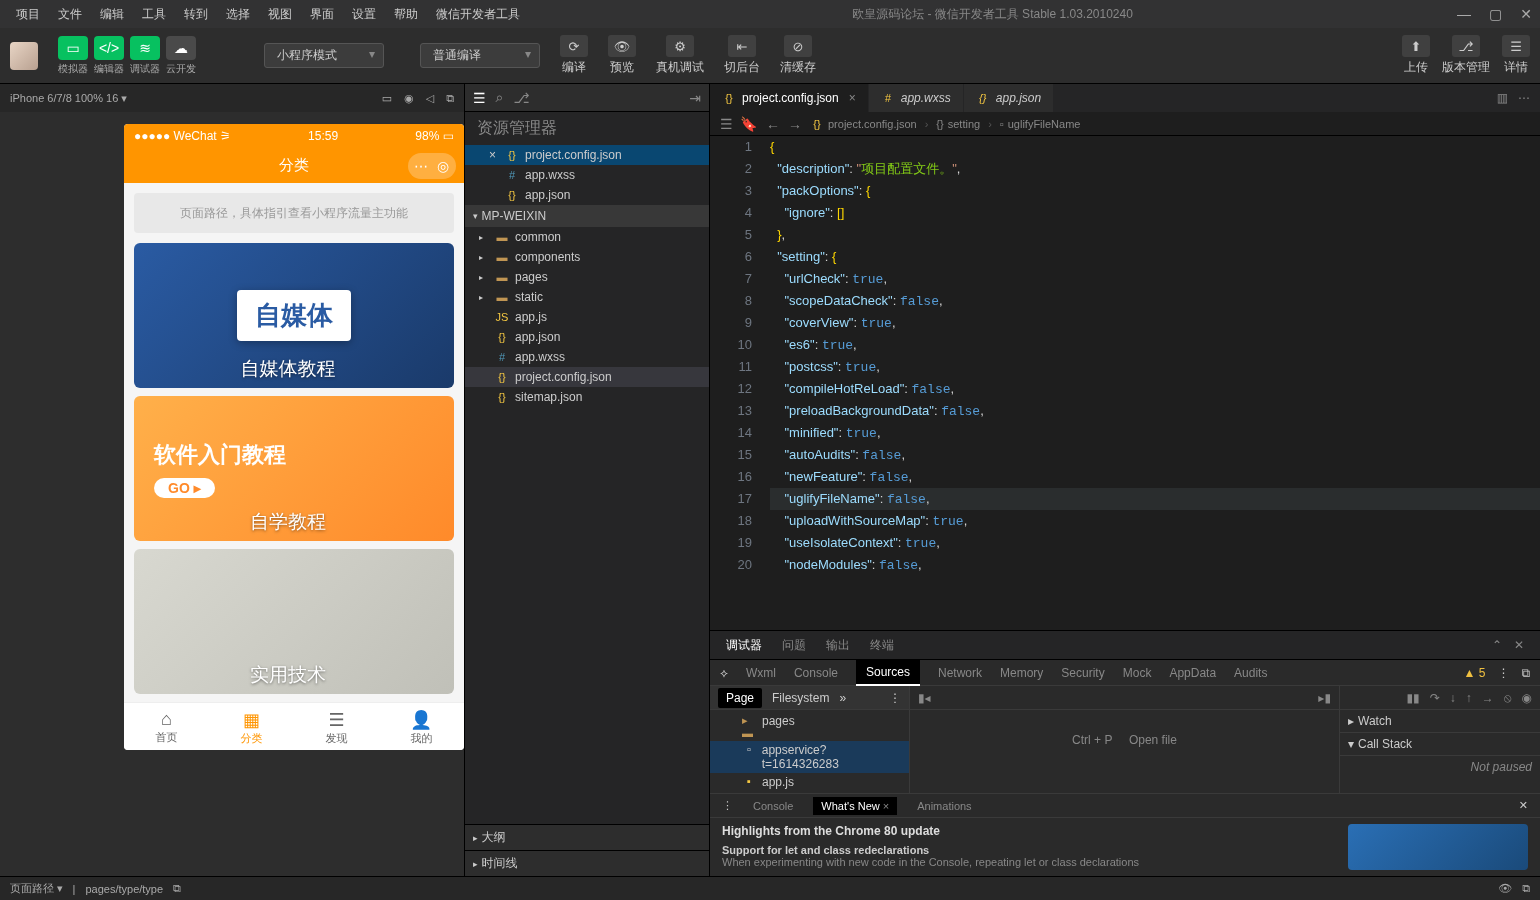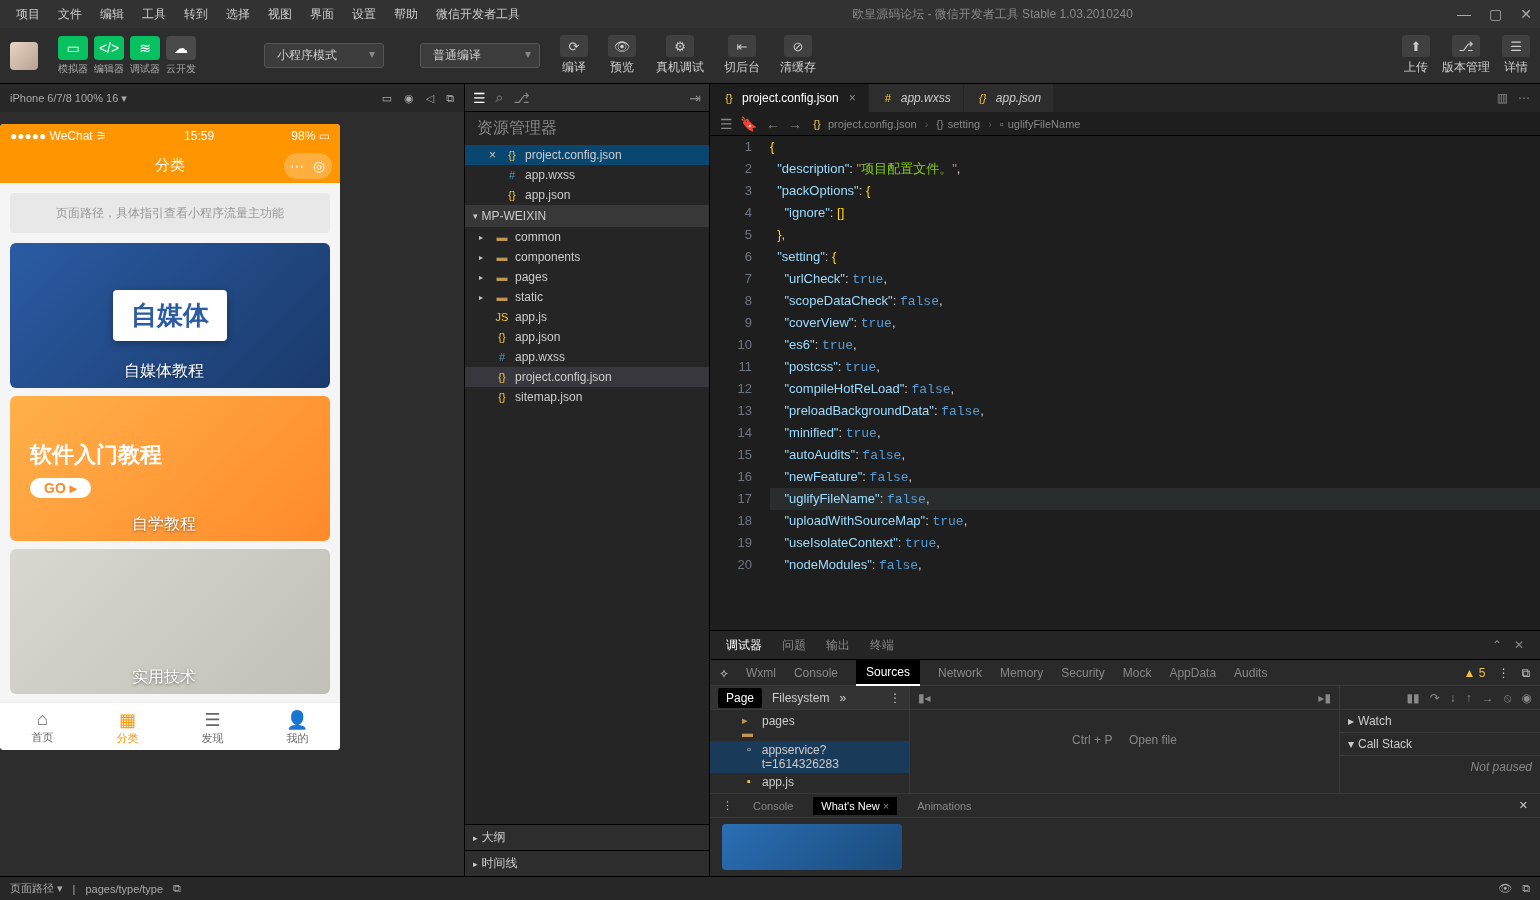--- a/index.html
+++ b/index.html
@@ -30,32 +30,32 @@
 .action-group .ic { width: 28px; height: 22px; background: #404040; border-radius: 3px; display: flex; align-items: center; justify-content: center; color: #ccc; font-size: 13px; }
 .right-tools { margin-left: auto; display: flex; gap: 12px; }
 
 
 .main { display: flex; height: calc(900px - 28px - 56px - 24px); }
 
 
 .simulator { width: 465px; background: #2d2d2d; display: flex; flex-direction: column; border-right: 1px solid #000; }
 .sim-header { height: 28px; background: #272727; display: flex; align-items: center; padding: 0 10px; color: #aaa; font-size: 11px; gap: 10px; }
 .sim-header .right { margin-left: auto; display: flex; gap: 12px; }
-.sim-body { flex: 1; display: flex; align-items: flex-start; justify-content: flex-start; padding: 12px 0; overflow: hidden; }
+.sim-body { flex: 1; display: flex; align-items: flex-start; justify-content: flex-end; padding: 12px 0; overflow: hidden; }
 .phone { width: 340px; background: #f5f5f5; border-radius: 4px; overflow: hidden; font-size: 13px; }
 .ph-status { background: #ff9500; color: #fff; padding: 5px 10px; display: flex; justify-content: space-between; font-size: 12px; }
 .ph-nav { background: #ff9500; color: #fff; padding: 8px 10px; display: flex; align-items: center; justify-content: center; position: relative; }
 .ph-nav-title { font-size: 15px; font-weight: 500; }
 .ph-capsule { position: absolute; right: 8px; display: flex; background: rgba(255,255,255,.25); border-radius: 14px; padding: 2px; }
 .ph-capsule span { width: 22px; height: 22px; display: flex; align-items: center; justify-content: center; color: #fff; font-size: 14px; }
 .ph-ad { margin: 10px; background: #e8e8e8; height: 40px; border-radius: 4px; display: flex; align-items: center; justify-content: center; color: #999; font-size: 12px; }
 .ph-card { margin: 8px 10px; height: 145px; border-radius: 6px; background: linear-gradient(135deg,#2a5ba3,#1a3a6a); position: relative; overflow: hidden; display: flex; align-items: center; justify-content: center; }
 .ph-card.orange { background: linear-gradient(135deg,#ffb04a,#ff8a2a); }
 .ph-card.office { background: linear-gradient(135deg,#d8d8d0,#c0c0b8); }
-.ph-card-label { position: absolute; bottom: 6px; left: 0; right: 12px; text-align: center; color: #fff; font-size: 16px; font-weight: 500; text-shadow: 0 1px 3px rgba(0,0,0,.5); }
+.ph-card-label { position: absolute; bottom: 6px; left: 0; right: 12px; text-align: center; color: #fff; font-size: 19px; font-weight: 500; text-shadow: 0 1px 3px rgba(0,0,0,.5); }
 .ph-media-inner { background: #fff; padding: 8px 18px; font-size: 26px; font-weight: bold; color: #2a5ba3; border-radius: 4px; box-shadow: 0 2px 8px rgba(0,0,0,.3); }
 .ph-orange-inner { color: #fff; font-size: 22px; font-weight: bold; display: flex; flex-direction: column; align-items: flex-start; padding-left: 20px; width: 100%; }
 .ph-go { background: #fff; color: #ff8a2a; padding: 2px 14px; border-radius: 12px; font-size: 14px; margin-top: 8px; font-weight: bold; }
 .ph-tabbar { background: #fff; display: flex; border-top: 1px solid #eee; }
 .ph-tab { flex: 1; text-align: center; padding: 6px 0 4px; font-size: 11px; color: #666; }
 .ph-tab.active { color: #ff9500; }
 .ph-tab .tabic { font-size: 18px; display: block; }
 
 
 .explorer { width: 245px; background: #252526; display: flex; flex-direction: column; border-right: 1px solid #000; }
@@ -518,20 +518,25 @@
           </div>
         </div>
         <div class="dt-bottom" id="dt-bottom">
           <span>⋮</span>
         <span class="t">Console</span>
             <span class="t active">What's New <span style="color:#888">×</span></span>
             <span class="t">Animations</span>
             <span style="margin-left: auto;">✕</span>
           </div>
         <div class="dt-chrome">
+          <div class="txt">
+            <h4>Highlights from the Chrome 80 update</h4>
+            <h5>Support for let and class redeclarations</h5>
+            <p>When experimenting with new code in the Console, repeating let or class declarations</p>
+          </div>
           <div class="img"></div>
         </div>
       </div>
     </div>
   </div>
 
 </div>
 
 <div class="statusbar">
   <span><span>页面路径</span> ▾</span>

